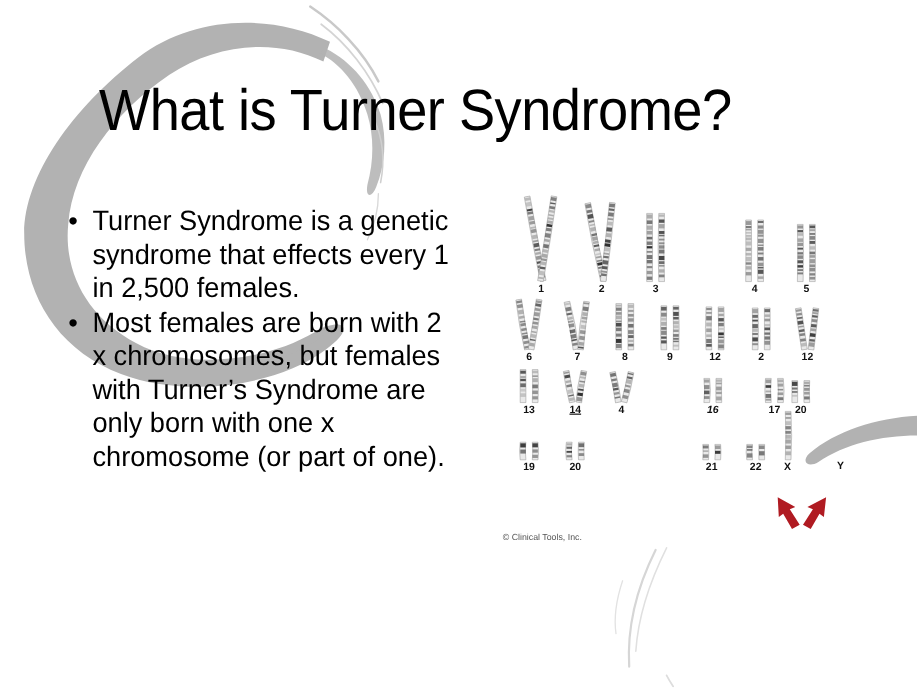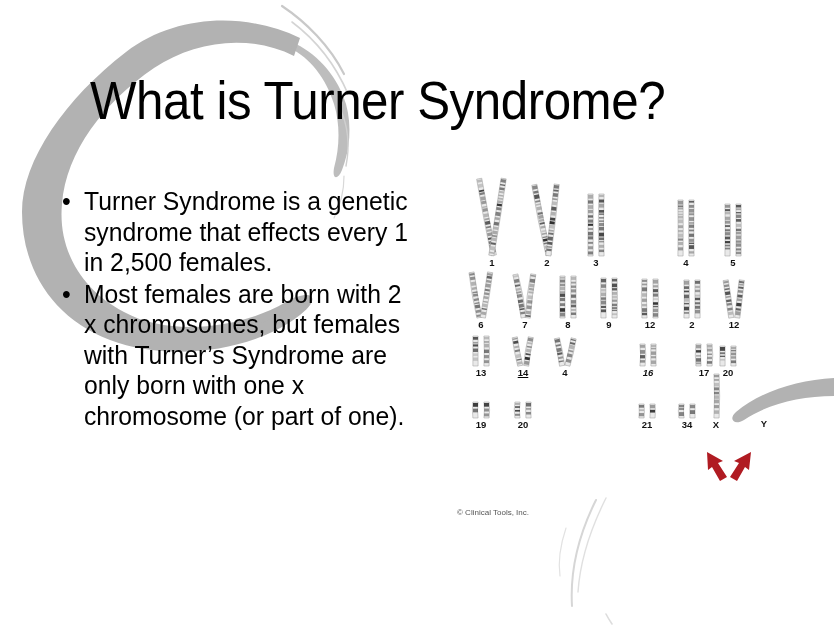--- a/index.html
+++ b/index.html
@@ -40,21 +40,21 @@
   }
   .kgrid{position:absolute;left:0;top:18px;width:340px;}
   .krow{position:relative;width:340px;}
   .kcell{position:absolute;text-align:center;}
   .kpair{position:relative;display:flex;align-items:flex-end;justify-content:center;gap:2px;height:100%;}
   .klabel{
     font-size:9.5px;font-weight:bold;color:#111;text-align:center;
     margin-top:1px;line-height:10px;
   }
   .copyright{
-    position:absolute;left:2px;top:318px;font-size:8px;color:#555;white-space:nowrap;margin-top:24px;
+    position:absolute;left:2px;top:318px;font-size:8px;color:#555;white-space:nowrap;
   }
   .arrows{position:absolute;left:248px;top:282px;width:60px;height:34px;}
 </style>
 </head>
 <body>
 
 <div class="slide">
 
   <svg class="decor" viewBox="0 0 834 625" xmlns="http://www.w3.org/2000/svg">
     <defs>
@@ -728,21 +728,21 @@
                 <rect x="2" y="2.00" width="5" height="2.33" fill="rgb(58,58,58)" opacity="0.57"></rect>
                 <rect x="2" y="5.22" width="5" height="1.56" fill="rgb(59,59,59)" opacity="0.65"></rect>
                 <rect x="2" y="9.11" width="5" height="3.90" fill="rgb(101,101,101)" opacity="0.77"></rect>
               </svg>
               <svg width="9" height="16" viewBox="0 0 9 16">
                 <path d="M1.9 1 Q1.7402854926140445 8 1.9 15L7.1 15Q6.940285492614044 8 7.1 1 Z" fill="#e9e9e9" stroke="#9a9a9a" stroke-width="0.5"></path>
                 <rect x="2" y="2.00" width="5" height="3.18" fill="rgb(114,114,114)" opacity="0.80"></rect>
                 <rect x="2" y="7.18" width="5" height="3.84" fill="rgb(65,65,65)" opacity="0.67"></rect>
               </svg>
             </div>
-            <div class="klabel">34</div>
+            <div class="klabel">22</div>
           </div>
           <div class="kcell" style="left: 250px; width: 22px; top: 0px; height: 52px;">
             <div class="kpair" style="height: 39px;">
               <svg width="9" height="46" viewBox="0 0 9 46">
                 <path d="M1.9 1 Q3.0470127118504666 23 1.9 45L7.1 45Q8.247012711850466 23 7.1 1 Z" fill="#e9e9e9" stroke="#9a9a9a" stroke-width="0.5"></path>
                 <rect x="2" y="2.00" width="5" height="2.21" fill="rgb(122,122,122)" opacity="0.70"></rect>
                 <rect x="2" y="6.10" width="5" height="1.71" fill="rgb(157,157,157)" opacity="0.94"></rect>
                 <rect x="2" y="9.93" width="5" height="3.43" fill="rgb(164,164,164)" opacity="0.59"></rect>
                 <rect x="2" y="14.39" width="5" height="2.92" fill="rgb(116,116,116)" opacity="0.86"></rect>
                 <rect x="2" y="18.86" width="5" height="2.45" fill="rgb(69,69,69)" opacity="0.62"></rect>

